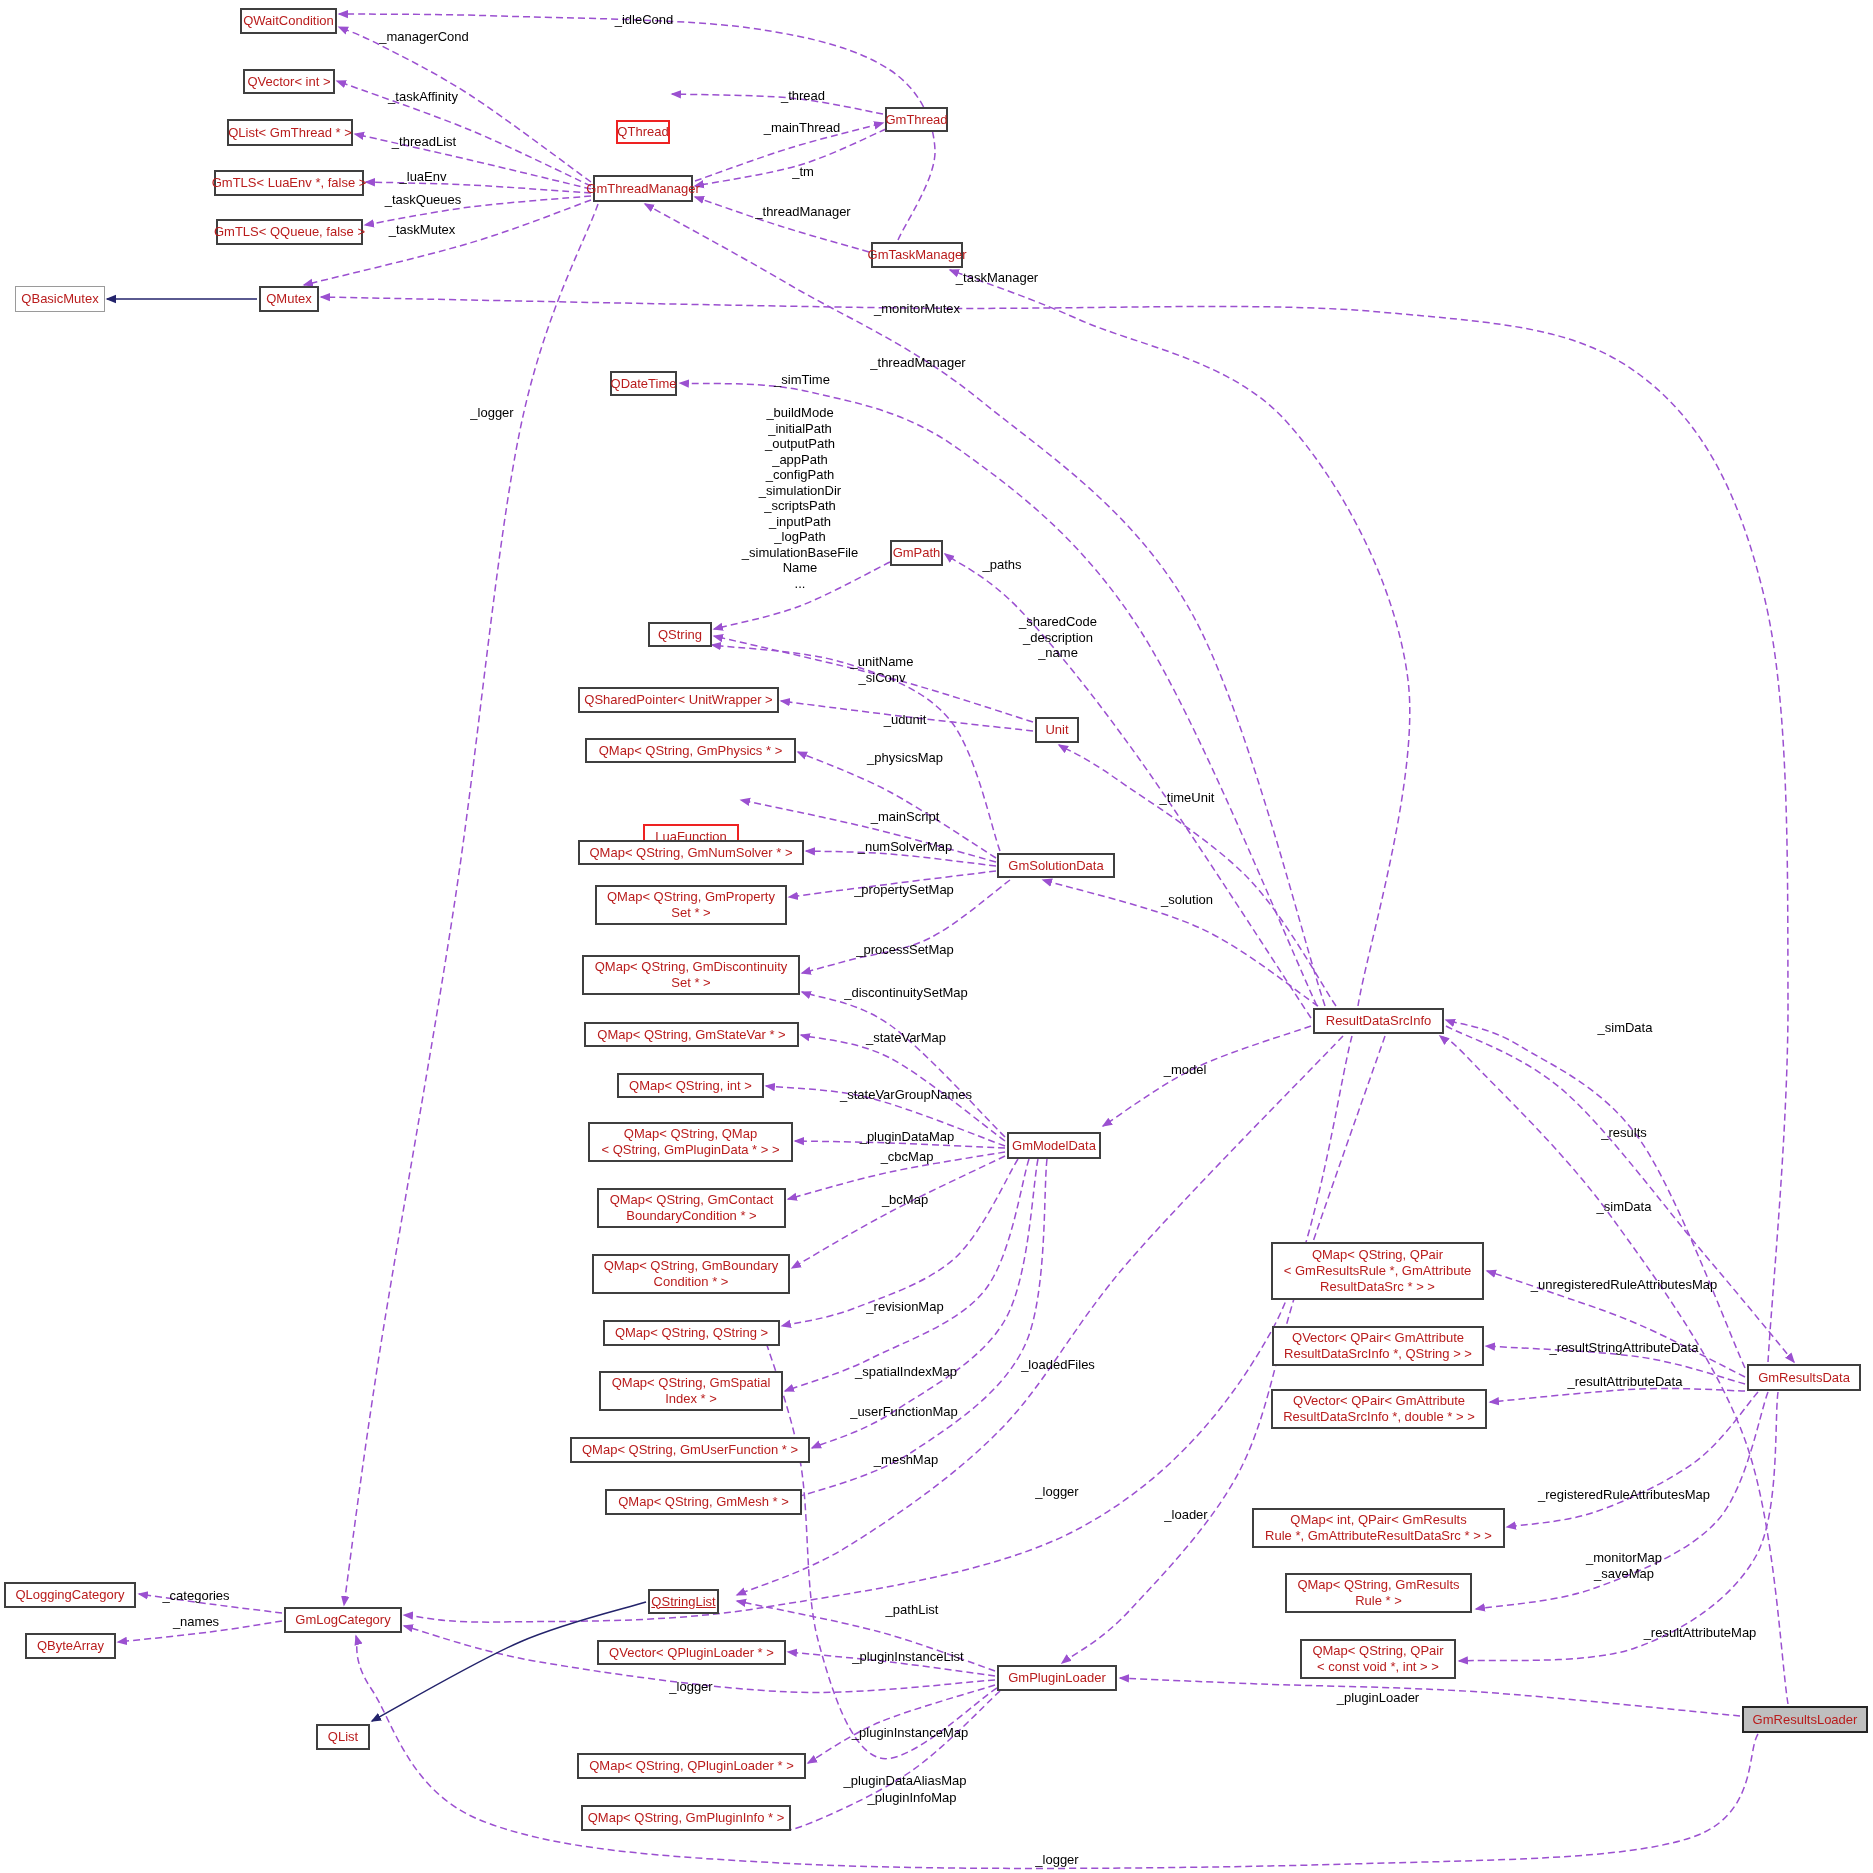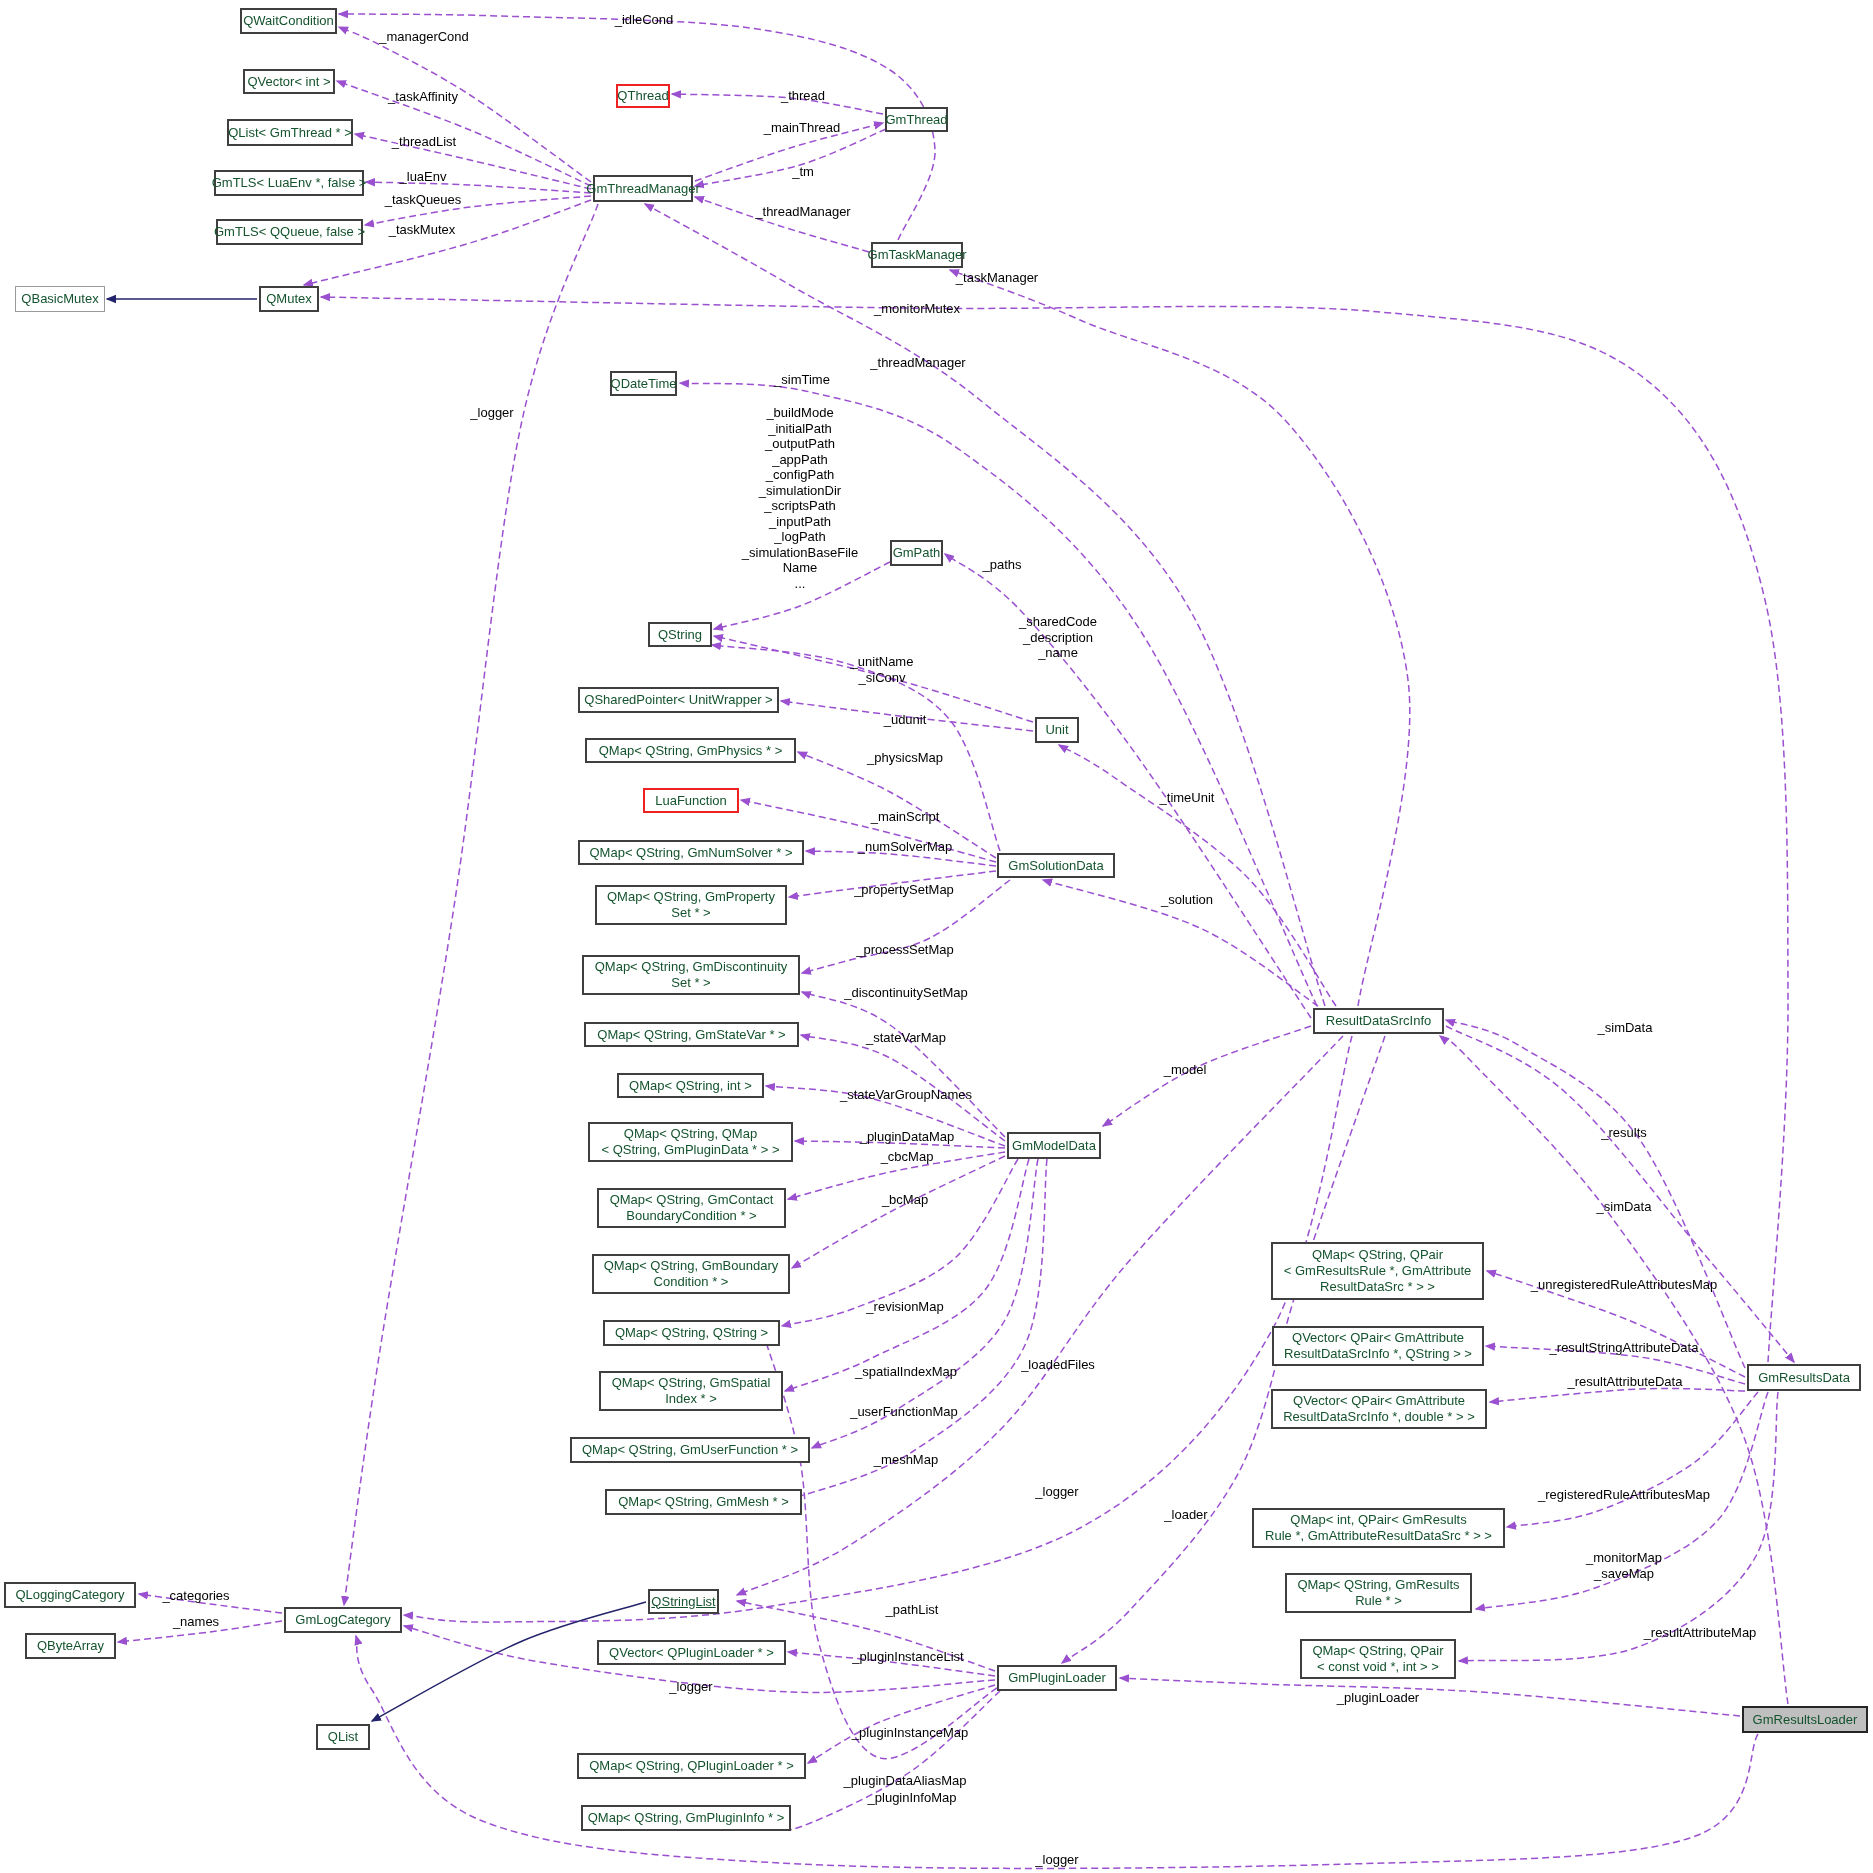--- a/index.html
+++ b/index.html
@@ -4,24 +4,24 @@
 <style>
   html,body{margin:0;padding:0;background:#ffffff;}
   .canvas{
     position:relative;width:1873px;height:1873px;background:#ffffff;overflow:hidden;
     font-family:"Liberation Sans", sans-serif;
   }
   .canvas svg{position:absolute;left:0;top:0;width:1873px;height:1873px;}
   .node{
     position:absolute;background:#ffffff;border:2px solid #3f3f3f;box-sizing:border-box;
     display:flex;flex-direction:column;align-items:center;justify-content:center;
-    font-size:13px;line-height:1.22;color:#14532d;text-align:center;white-space:nowrap;
+    font-size:13px;line-height:1.22;color:#b91c1c;text-align:center;white-space:nowrap;
     cursor:pointer;z-index:2;
   }
-  .node.red{border-color:#ee2222;}
+  .node.red{border-color:#ee2222;margin-top:36px;}
   .node.focus{background:#bfbfbf;border-color:#252525;}
   .node.ext{border:1px solid #9a9a9a;}
   .edge-label{
     position:absolute;transform:translate(-50%,-50%);
     font-size:13px;line-height:15.5px;color:#000;text-align:center;white-space:nowrap;z-index:3;
   }
 </style>
 </head>
 <body>
 

